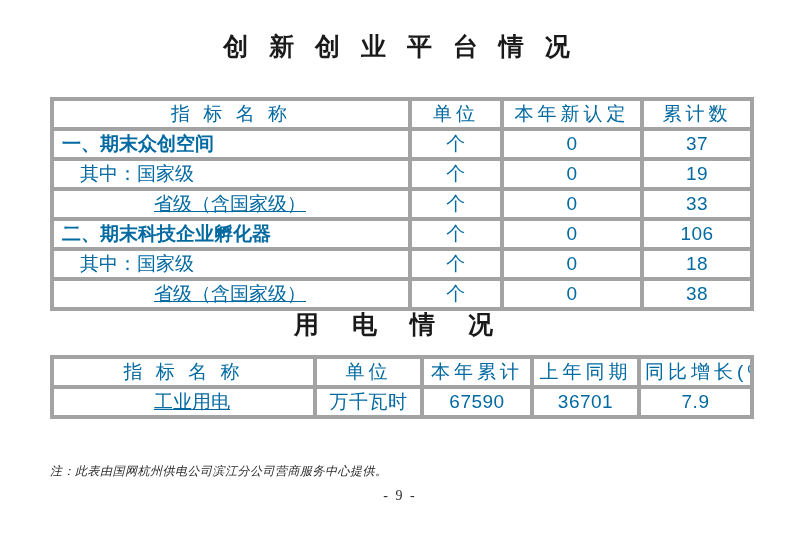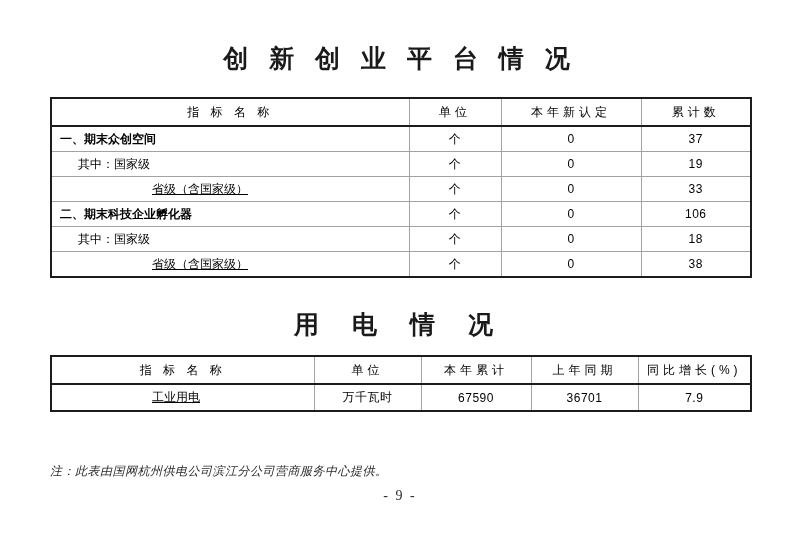--- a/index.html
+++ b/index.html
@@ -19,46 +19,46 @@
   .doc-title {
     position: absolute;
     left: 0;
     width: 800px;
     text-align: center;
     font-weight: bold;
     color: #1a1a1a;
     white-space: nowrap;
   }
   #title1 {
-    top: 42px;
+    top: 30px;
     font-size: 25px;
     letter-spacing: 7px;
   }
   #title2 {
     top: 308px;
     font-size: 25px;
     letter-spacing: 13px;
   }
   table.stat {
     position: absolute;
     left: 50px;
     width: 700px;
     border-collapse: collapse;
     table-layout: fixed;
     border: 2px solid #1c1c1c;
   }
   #table1 { top: 97px; }
   #table2 { top: 355px; }
   table.stat th, table.stat td {
-    border: 1px solid #a3a3a3;
-    font-size: 12px;
+    border: 4px solid #a3a3a3;
+    font-size: 19px;
     padding: 0 4px;
     overflow: hidden;
     white-space: nowrap;
-    color: #000000;
+    color: #0369a1;
   }
   table.stat thead th {
     border-bottom: 2px solid #1c1c1c;
     font-weight: normal;
     text-align: center;
     height: 26px;
     letter-spacing: 4px;
   }
   #table1 tbody td { height: 24px; }
   #table2 tbody td { height: 25px; }

